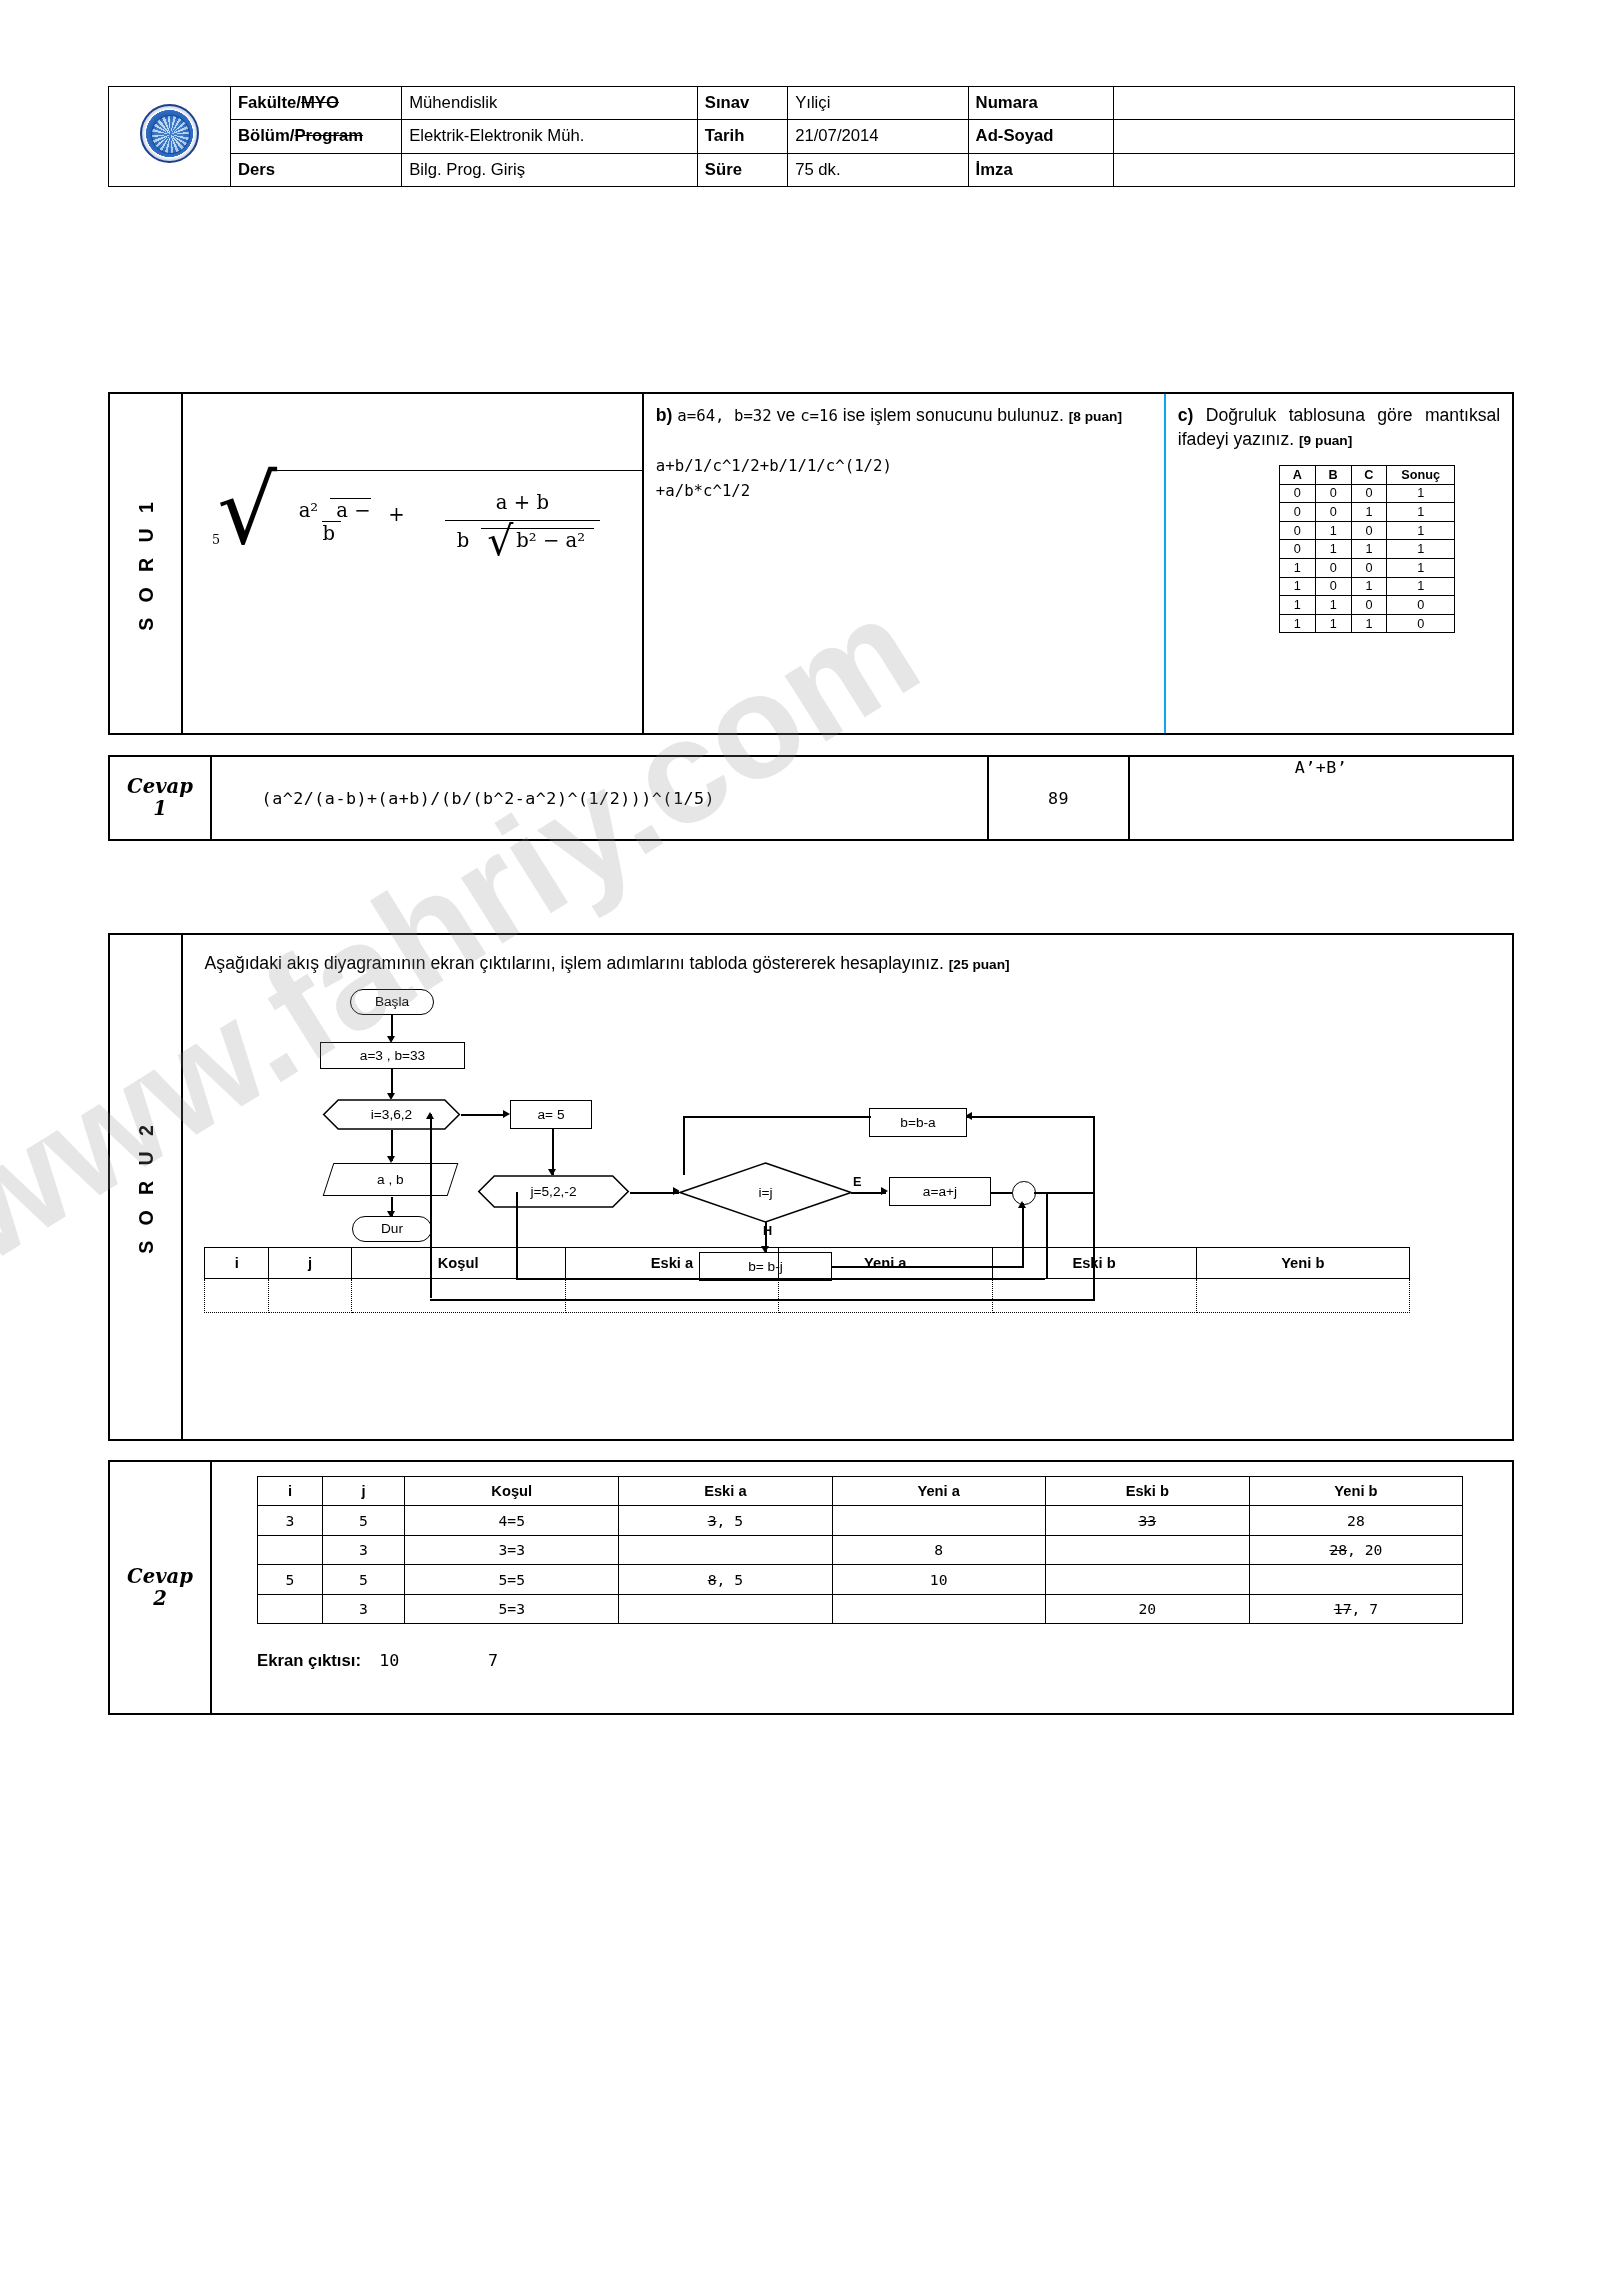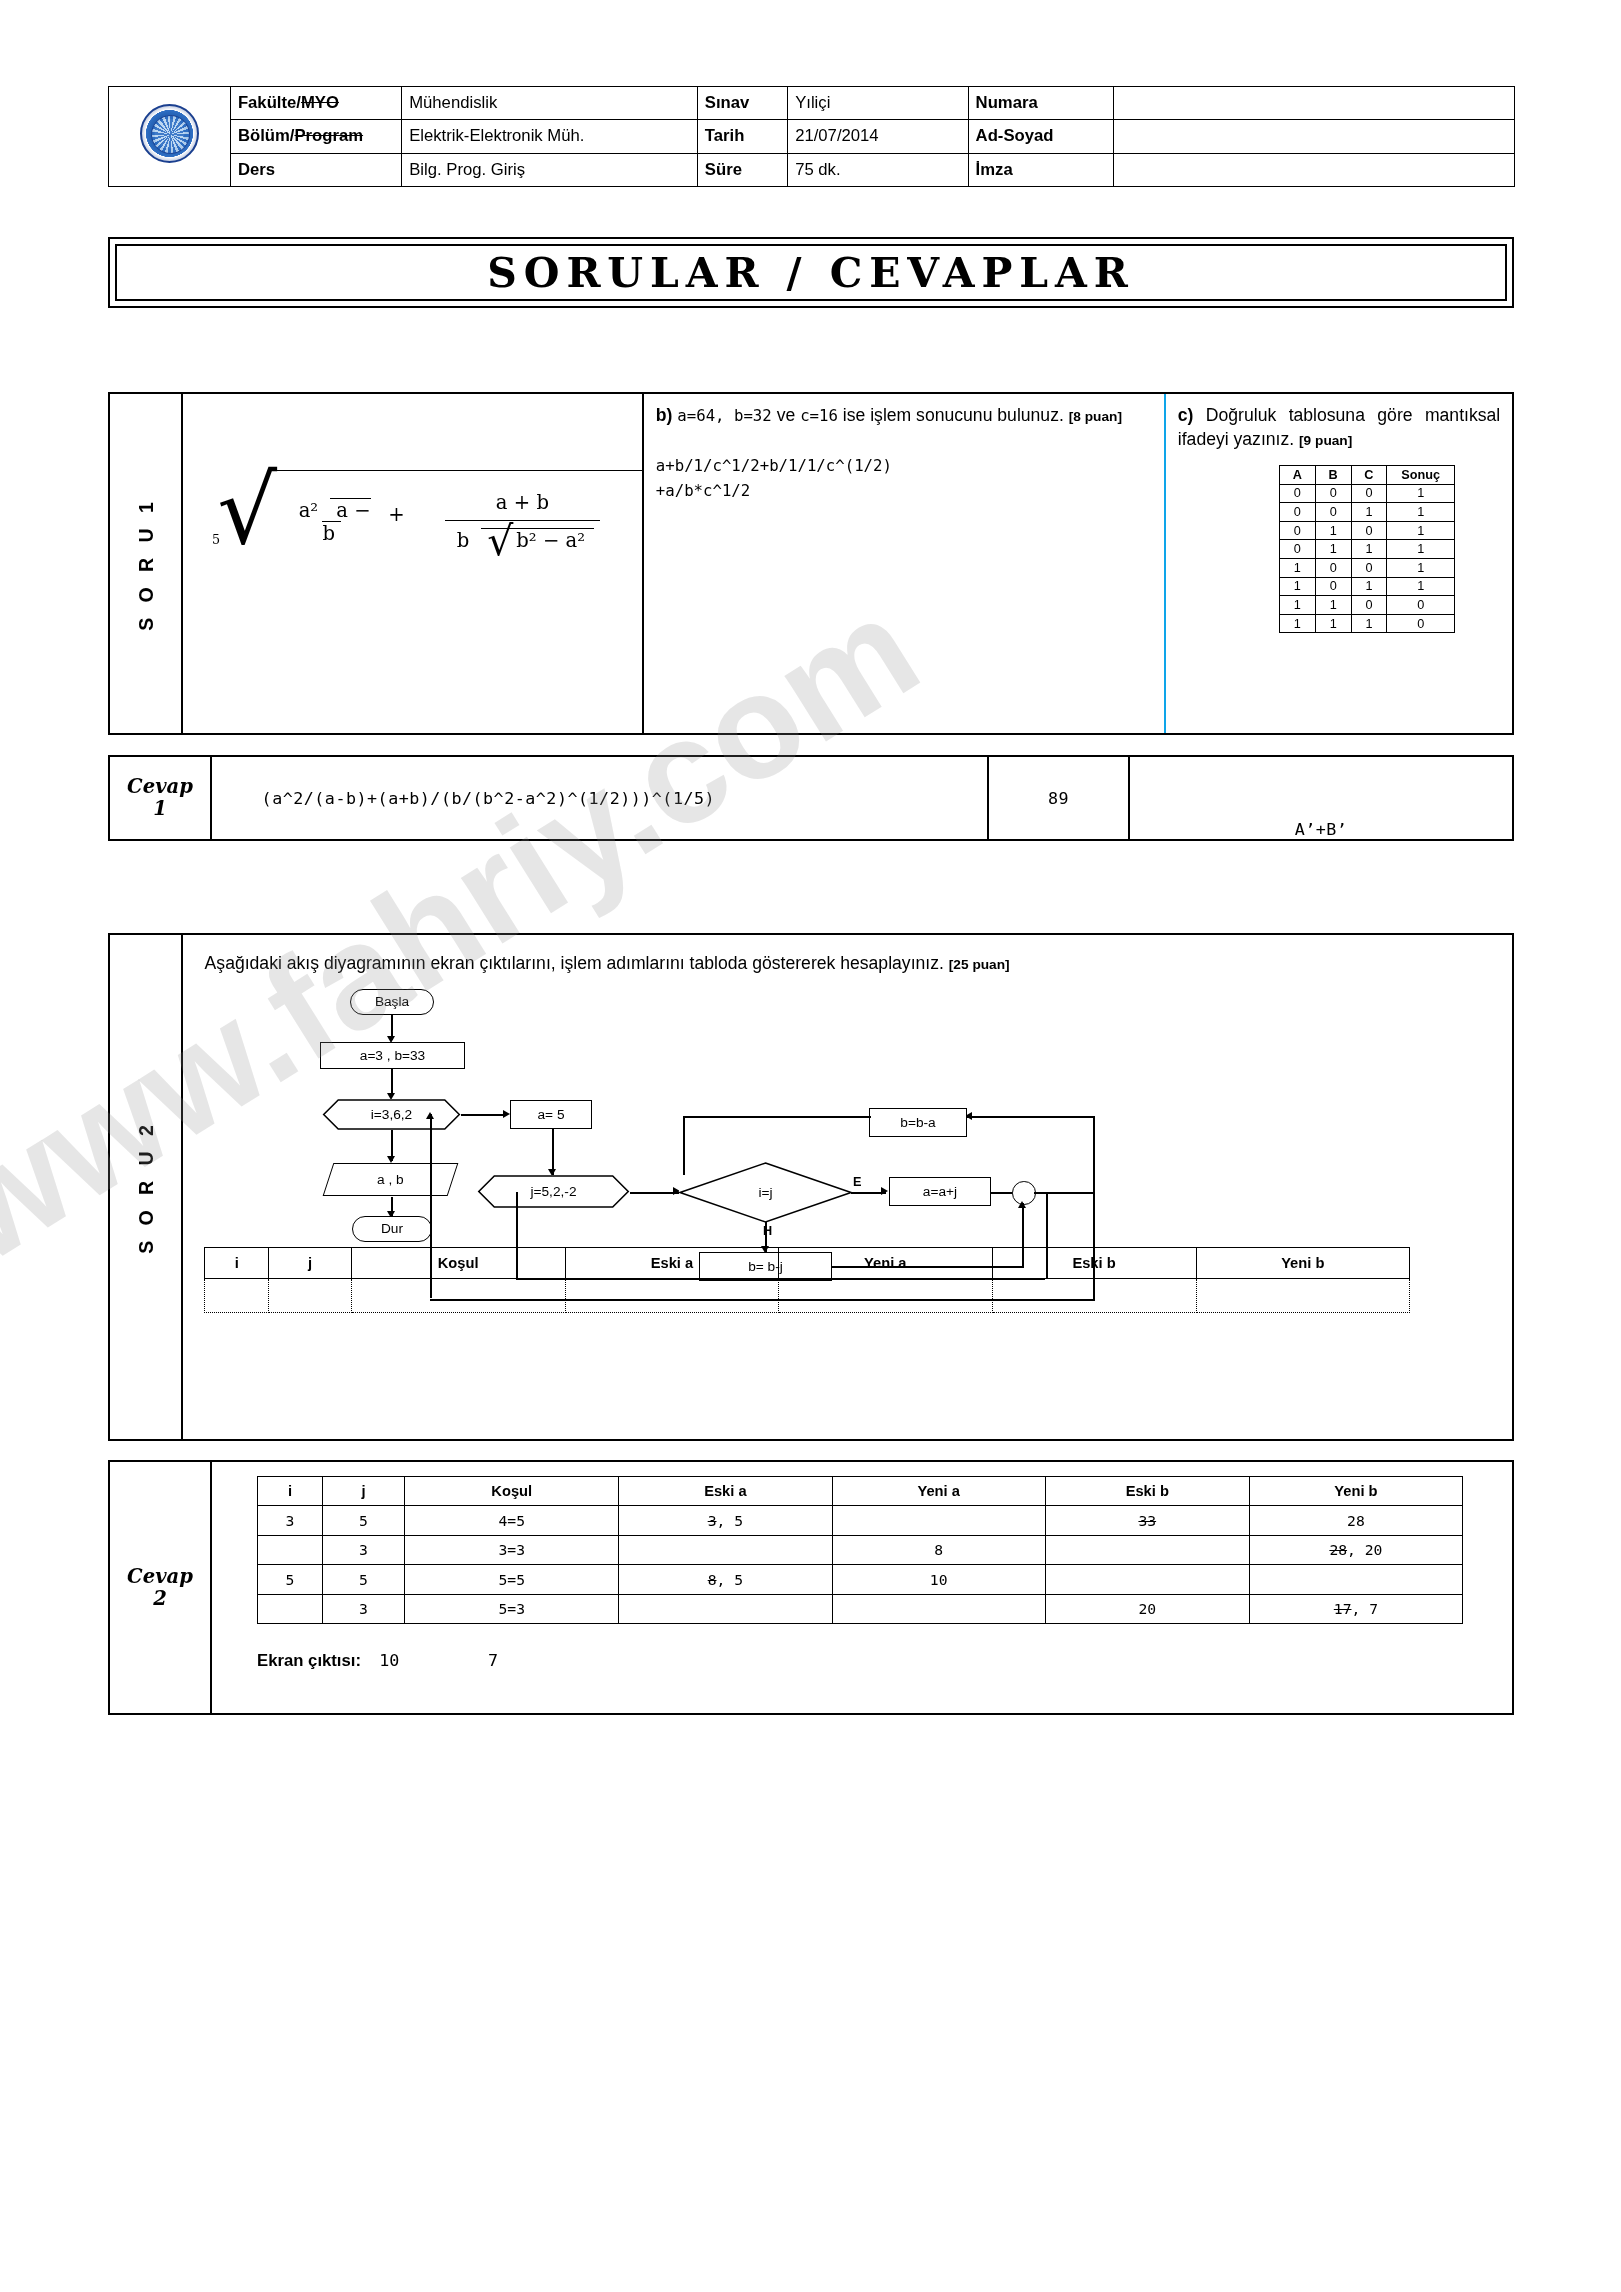--- a/index.html
+++ b/index.html
@@ -232,21 +232,21 @@
     font-size: 19.6px;
     line-height: 1.1;
   }
   .c1-cols {
     position: absolute;
     left: 102px; top: 0; right: 0; bottom: 0;
     display: flex;
   }
   .c1-a { width: 745px; border-right: 2px solid #000; display:flex; align-items:center; padding-left: 17.6px; box-sizing: border-box; margin-left: 32px;}
   .c1-b { width: 139px; border-right: 2px solid #000; display:flex; align-items:center; justify-content:center;}
-  .c1-c { flex: 1; display:flex; align-items:flex-end; justify-content:center;}
+  .c1-c { flex: 1; display:flex; align-items:flex-start; justify-content:center;}
   .code { font-family: "DejaVu Sans Mono", monospace; font-size: 16.7px; letter-spacing: 0.5px;}
 
   
   #soru2 {
     left: 108px; top: 933px;
     width: 1406px; height: 508px;
   }
   .s2-body {
     position: absolute;
     left: 73px; top: 0; right: 0; bottom: 0;
@@ -411,25 +411,20 @@
       <td class="lbl">Ders</td>
       <td>Bilg. Prog. Giriş</td>
       <td class="lbl-sm">Süre</td>
       <td>75 dk.</td>
       <td class="lbl-md">İmza</td>
       <td></td>
     </tr>
   </tbody>
     </table>
 
-  <div class="banner-outer">
-    <div class="banner-inner">
-      <span>SORULAR / CEVAPLAR</span>
-    </div>
-  </div>
 
   <div class="frame" id="soru1">
     <div class="side-label">
       <span>S O R U  1</span>
     </div>
     <div class="s1-cols">
 
       <div class="s1-col a">
         <div class="math">
           <div class="radical">

